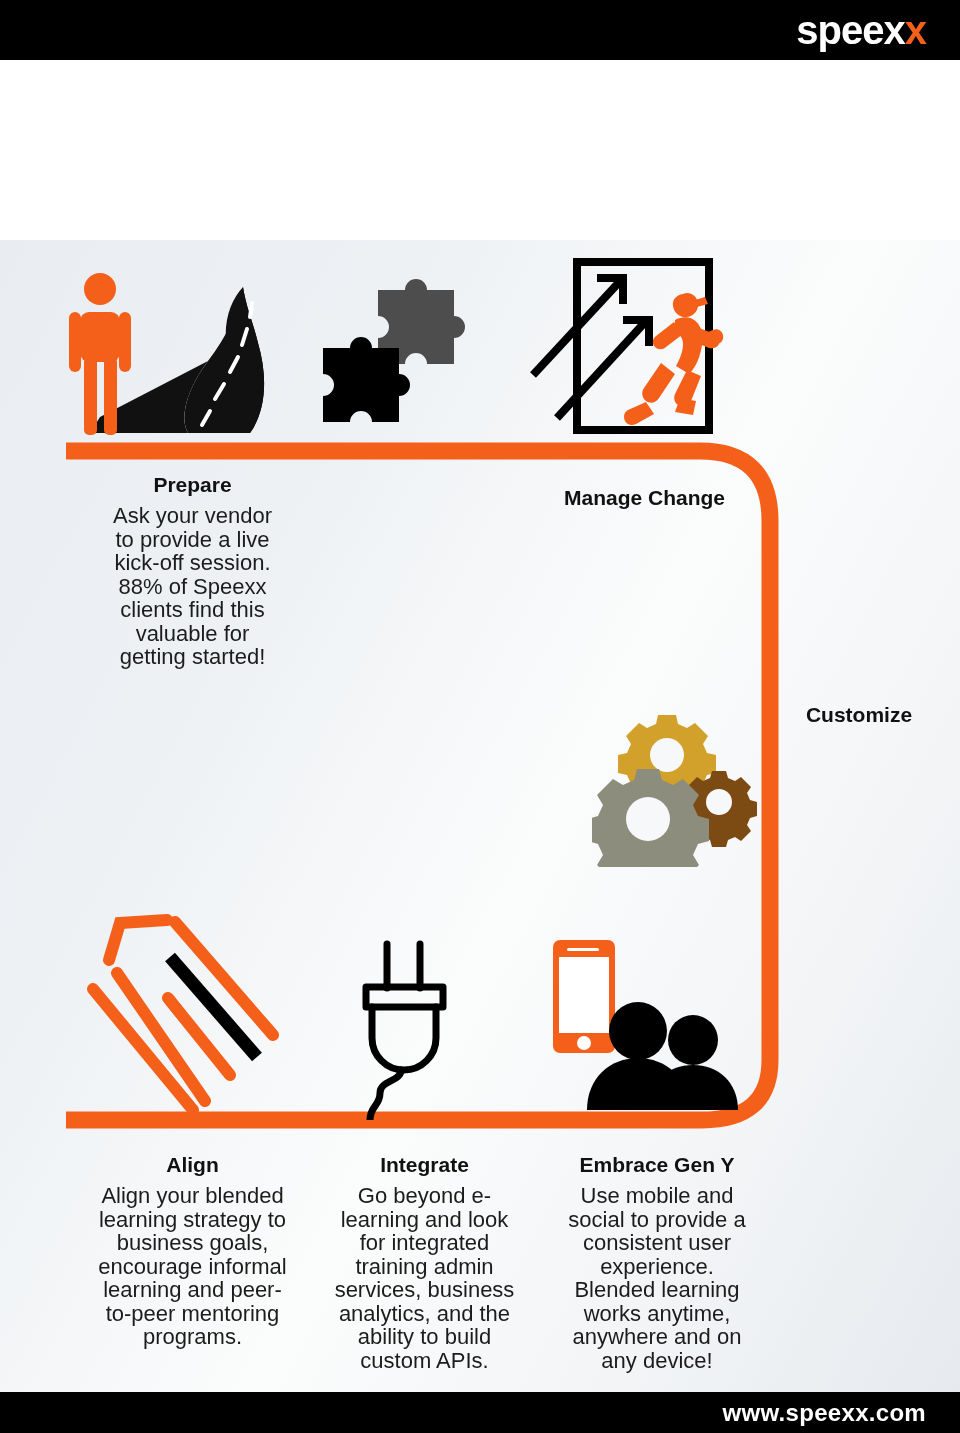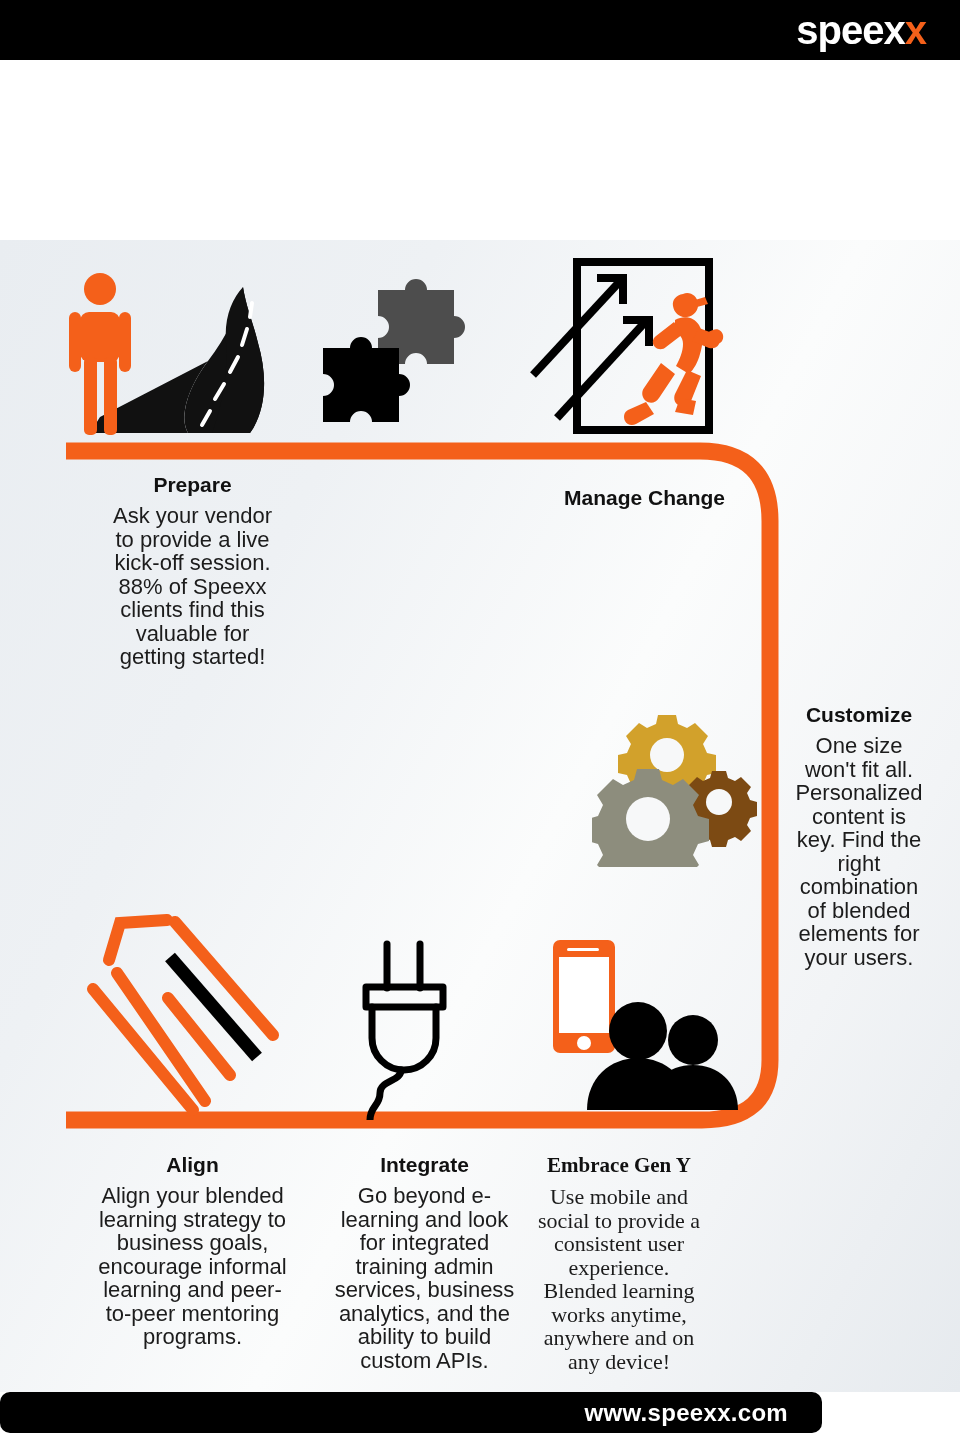--- a/index.html
+++ b/index.html
@@ -96,23 +96,22 @@
     white-space: pre-line;
   }
 
   
   .icon-box { position: absolute; }
 
   
   .bottombar {
     position: absolute;
     left: 0; top: 1392px;
-    width: 822px; height: 41px;
+    width: 960px; height: 41px;
     background: #000000;
-    border-radius: 10px;
   }
   .site-url {
     position: absolute;
     right: 34px;
     top: 7px;
     font-size: 24px;
     font-weight: bold;
     color: #ffffff;
     line-height: 28px;
     letter-spacing: 0.3px;
@@ -276,30 +275,20 @@
 getting started!</p>
     </div>
 
 
     <div class="step" style="left:537px; top:246px; width:215px;">
       <p class="step-title">Manage Change</p>
     </div>
 
     <div class="step" style="left:784px; top:463px; width:150px;">
       <p class="step-title">Customize</p>
-      <p class="step-body">One size
-won't fit all.
-Personalized
-content is
-key. Find the
-right
-combination
-of blended
-elements for
-your users.</p>
     </div>
 
     <div class="step" style="left:322px; top:913px; width:205px;">
       <p class="step-title">Integrate</p>
       <p class="step-body">Go beyond e-
 learning and look
 for integrated
 training admin
 services, business
 analytics, and the
@@ -311,21 +300,21 @@
       <p class="step-title">Align</p>
       <p class="step-body">Align your blended
 learning strategy to
 business goals,
 encourage informal
 learning and peer-
 to-peer mentoring
 programs.</p>
     </div>
 
-    <div class="step" style="left:514px; top:913px; width:210px;font-family:Liberation Serif, serif;">
+    <div class="step" style="left:552px; top:913px; width:210px;">
       <p class="step-title">Embrace Gen Y</p>
       <p class="step-body">Use mobile and
 social to provide a
 consistent user
 experience.
 Blended learning
 works anytime,
 anywhere and on
 any device!</p>
     </div>

